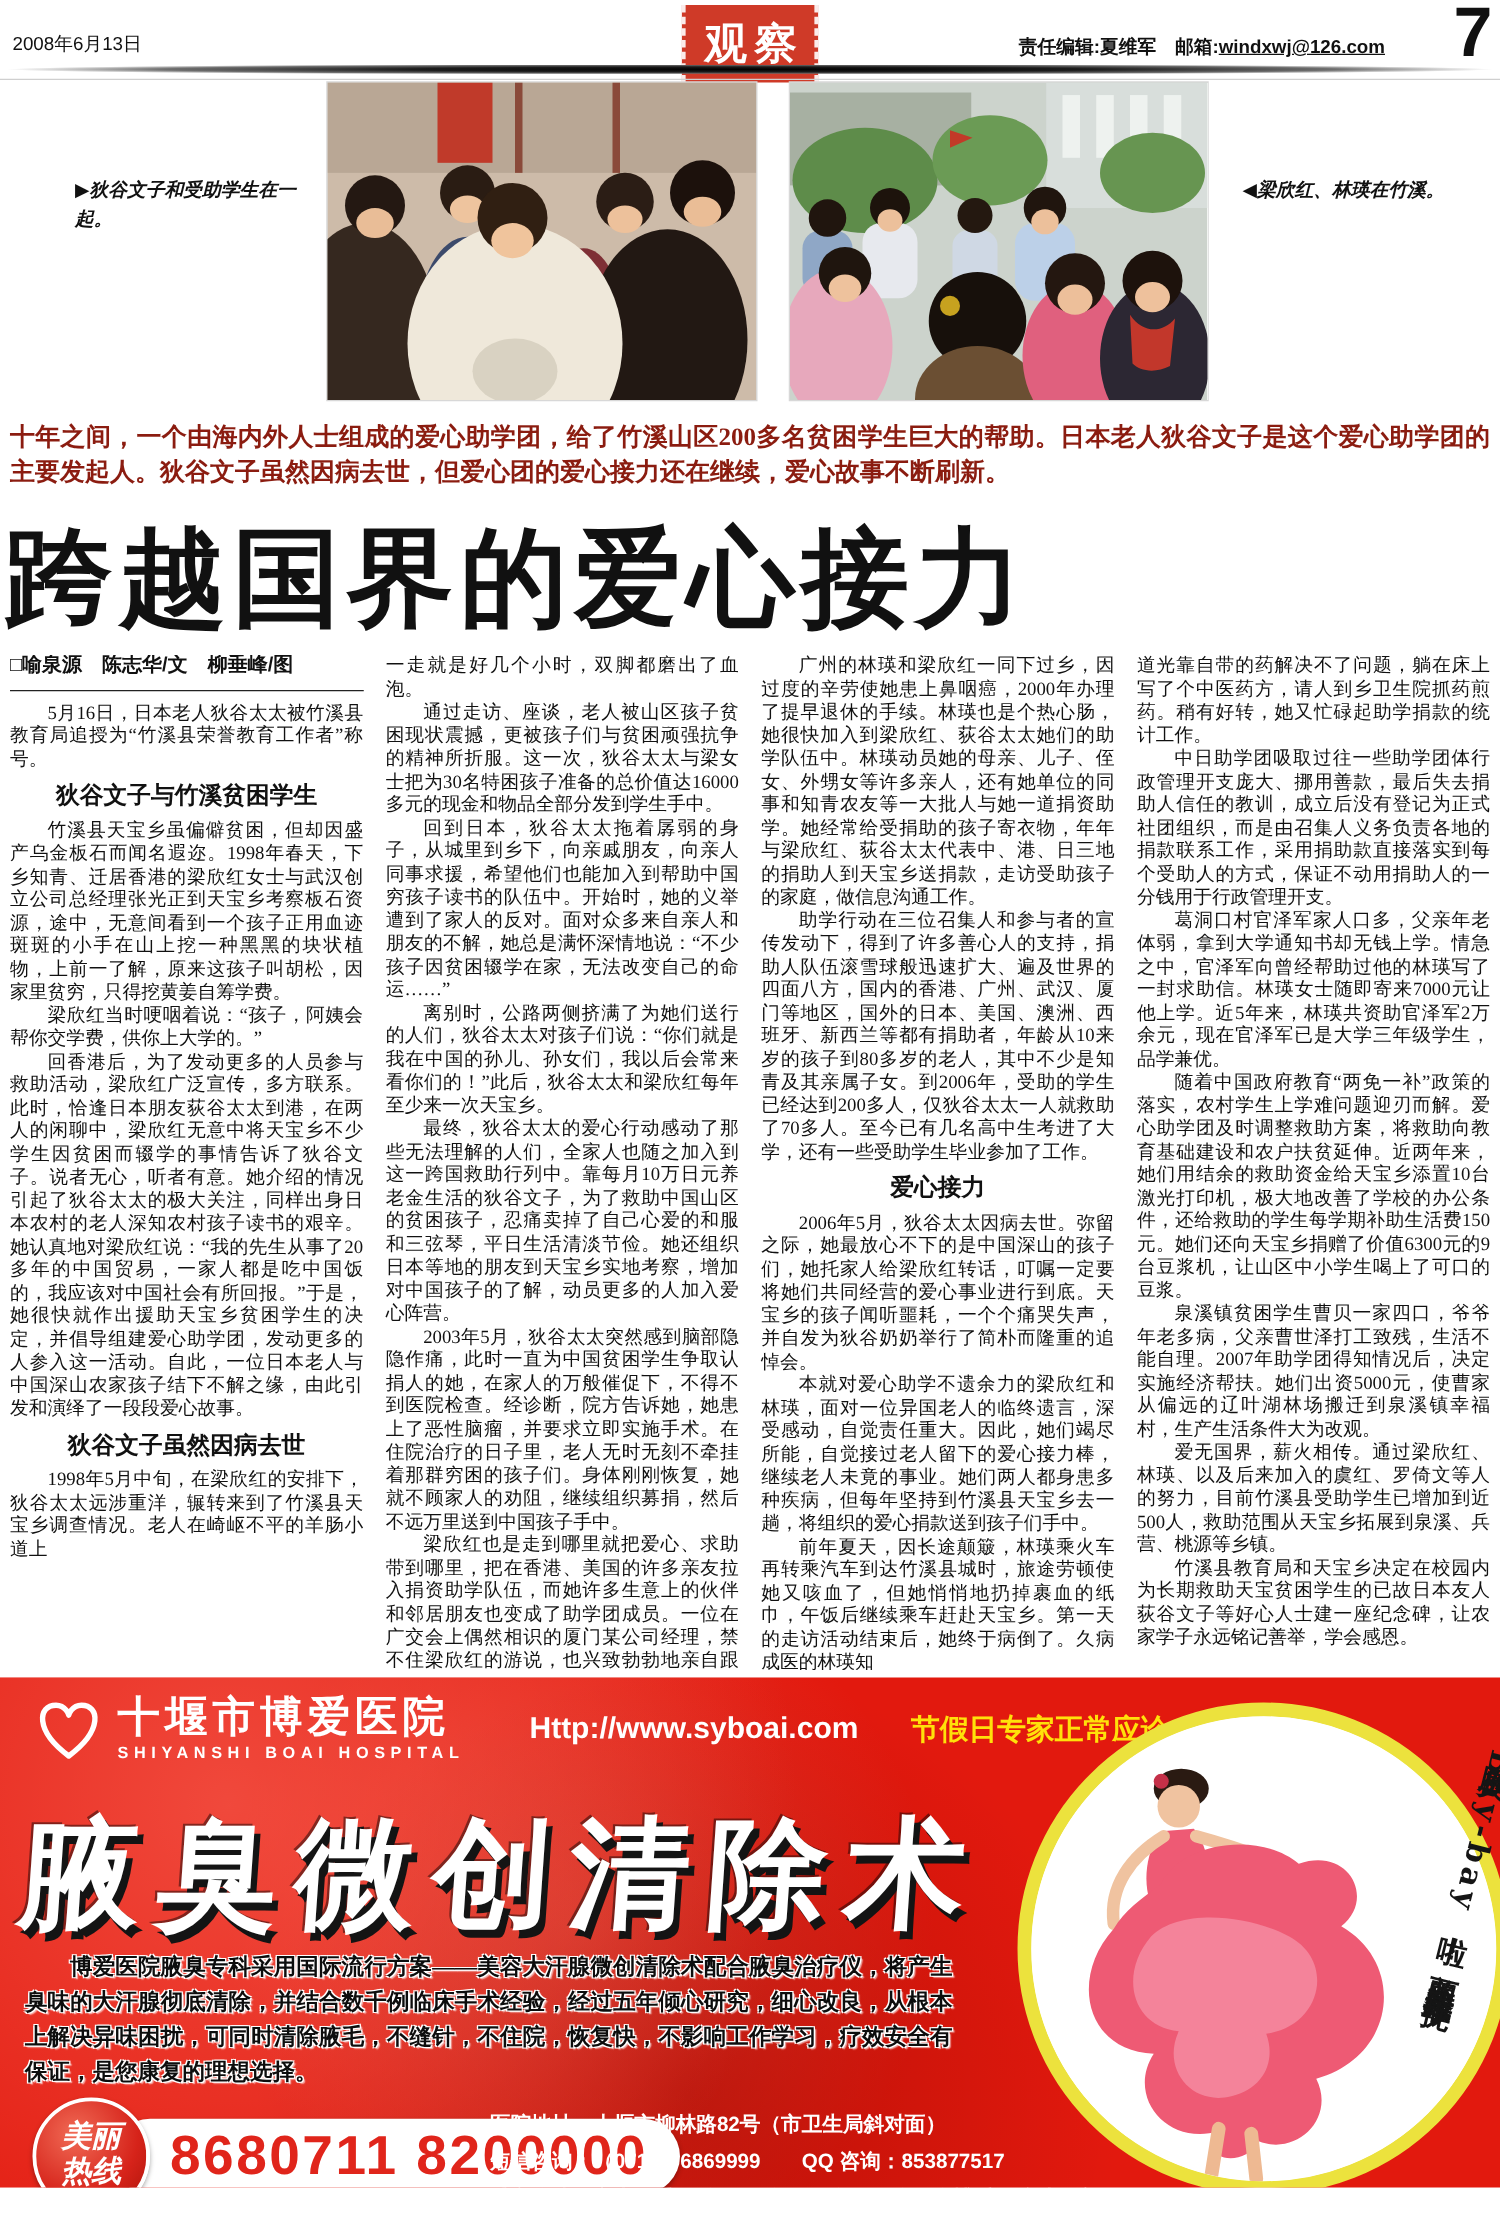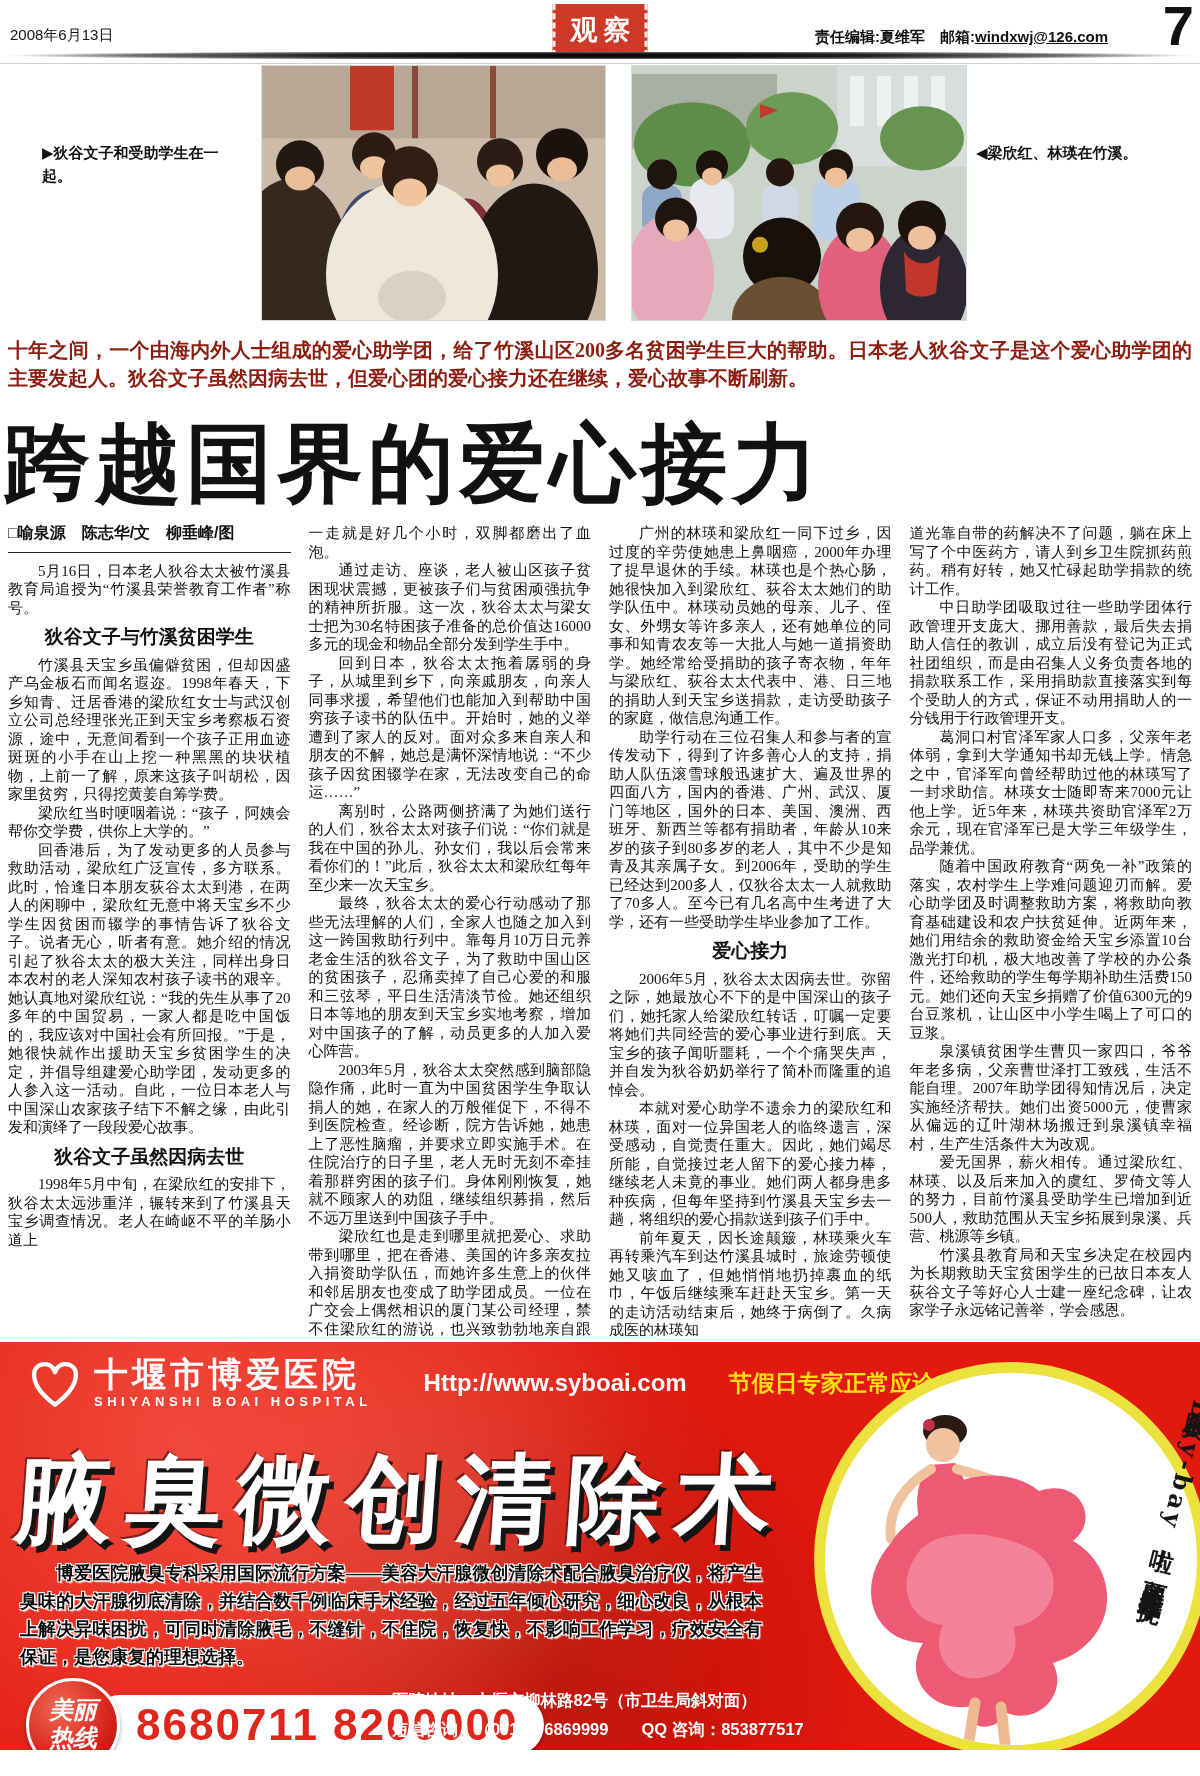--- a/index.html
+++ b/index.html
@@ -3,40 +3,40 @@
 <meta charset="utf-8">
 <style>
   html,body { margin:0; padding:0; background:#e9e9e9; }
   .page { position:relative; width:1200px; height:1776px; margin:0 auto; background:#fff;
           font-family:"Liberation Serif","DejaVu Serif",serif; color:#111; overflow:hidden; }
 
   
   .header { position:absolute; top:0; left:0; width:1200px; height:64px;text-align:center; }
   .date { position:absolute; left:10px; top:26px; font-size:15px; font-family:"Liberation Sans",sans-serif; }
   .section-tab { position:absolute; left:50%; top:4px; transform:translateX(-50%);
-    background:#cf3a28; color:#fff; font-size:27px; font-weight:bold; letter-spacing:6px;
+    background:#cf3a28; color:#fff; font-size:34px; font-weight:bold; letter-spacing:6px;
     padding:8px 8px 8px 15px; font-family:"Liberation Sans",sans-serif;
     border-left:3px dashed rgba(255,255,255,.9); border-right:3px dashed rgba(255,255,255,.9); }
   .editor-line { position:absolute; right:92px; top:28px; font-size:15px; font-weight:bold;
     font-family:"Liberation Sans",sans-serif; }
   .email { text-decoration:underline; }
   .page-number { position:absolute; right:6px; top:-2px; font-size:56px; font-weight:900;
     font-family:"Liberation Sans",sans-serif; line-height:1; }
   .header-rule { position:absolute; left:0; right:0; top:52px; height:7px;
     background:radial-gradient(ellipse 50% 65% at 50% 50%, #000 0%, #1c1c1c 45%, #6e6e6e 78%, rgba(110,110,110,0) 99%); }
   .header-rule-thin { position:absolute; left:0; right:0; top:63px; height:1px; background:#cfcfcf; }
 
   
   .photos { position:absolute; top:66px; left:0; width:1200px; height:254px; }
   .photo { position:absolute; top:0; height:254px; box-shadow:0 0 0 1px #d8d8d8; }
   .photo.left { left:262px; width:343px; }
   .photo.right { left:632px; width:334px; }
   .photo svg { display:block; width:100%; height:100%; }
-  .caption { position:absolute; top:76px; font-size:15px; font-weight:bold;
-    width:205px; line-height:1.5; }
+  .caption { position:absolute; top:76px; font-size:15px; font-style:italic; font-weight:bold;
+    width:205px; line-height:1.5;margin-left:18px; }
   .caption.left { left:42px; }
   .caption.right { left:976px; width:215px; }
 
   
   .lead { position:absolute; top:336px; left:8px; width:1184px; font-size:20px; font-weight:bold;
     color:#8b1c10; line-height:1.4; text-align:justify; }
   .headline { position:absolute; top:420px; left:4px; font-size:86px; font-weight:900;
     font-family:"Liberation Sans",sans-serif; letter-spacing:5px; line-height:1; white-space:nowrap; }
 
   

